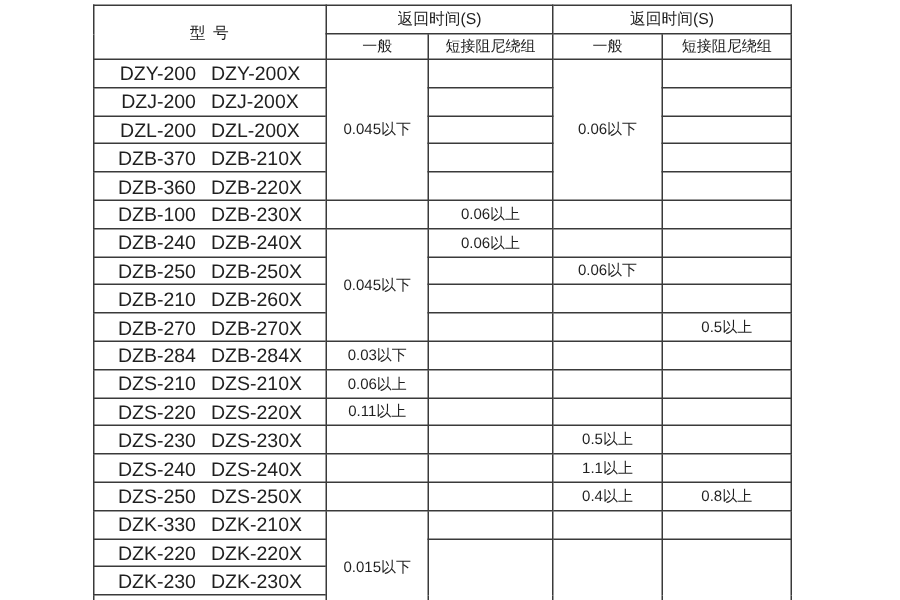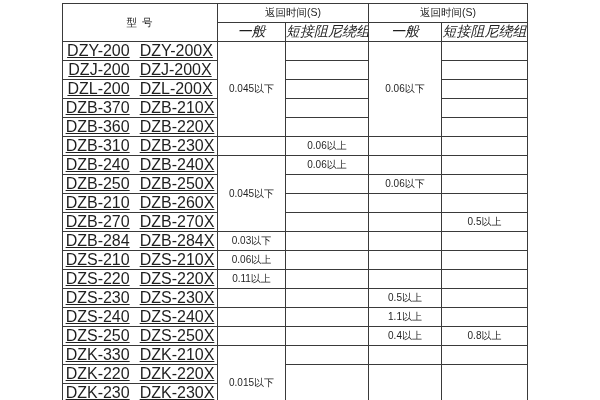--- a/index.html
+++ b/index.html
@@ -20,30 +20,29 @@
     border: 1px solid #3a3a3a;
     padding: 0;
     text-align: center;
     vertical-align: middle;
     font-weight: normal;
     font-size: 10px;
     overflow: hidden;
     white-space: nowrap;
   }
   thead tr.h1 th { height: 18px; font-size: 10.5px; }
-  thead tr.h2 th { height: 16px; font-size: 14px; font-style: italic; }
+  thead tr.h2 th { height: 16px; font-size: 10px; }
   th.h-model { white-space: pre; letter-spacing: 1px; }
   tbody td { height: 17.8px; }
   tbody td.model .model-wrap {
     display: flex;
     justify-content: center;
     align-items: center;
     gap: 10px;
-    font-size: 16px;
-    text-decoration: underline;
+    font-size: 13px;
   }
   tbody td.val { font-size: 10px; }
 </style>
 </head>
 <body>
 
 <div class="page">
   <table class="spec-table">
     <colgroup>
       <col style="width:155px">
@@ -114,21 +113,21 @@
               <span>DZB-360</span>
               <span>DZB-220X</span>
             </div>
           </td>
           <td class="val"></td>
           <td class="val"></td>
         </tr>
         <tr>
           <td class="model">
             <div class="model-wrap">
-              <span>DZB-310</span>
+              <span>DZB-100</span>
               <span>DZB-230X</span>
             </div>
           </td>
           <td class="val"></td>
           <td class="val">0.06以上</td>
           <td class="val"></td>
           <td class="val"></td>
         </tr>
         <tr>
           <td class="model">

